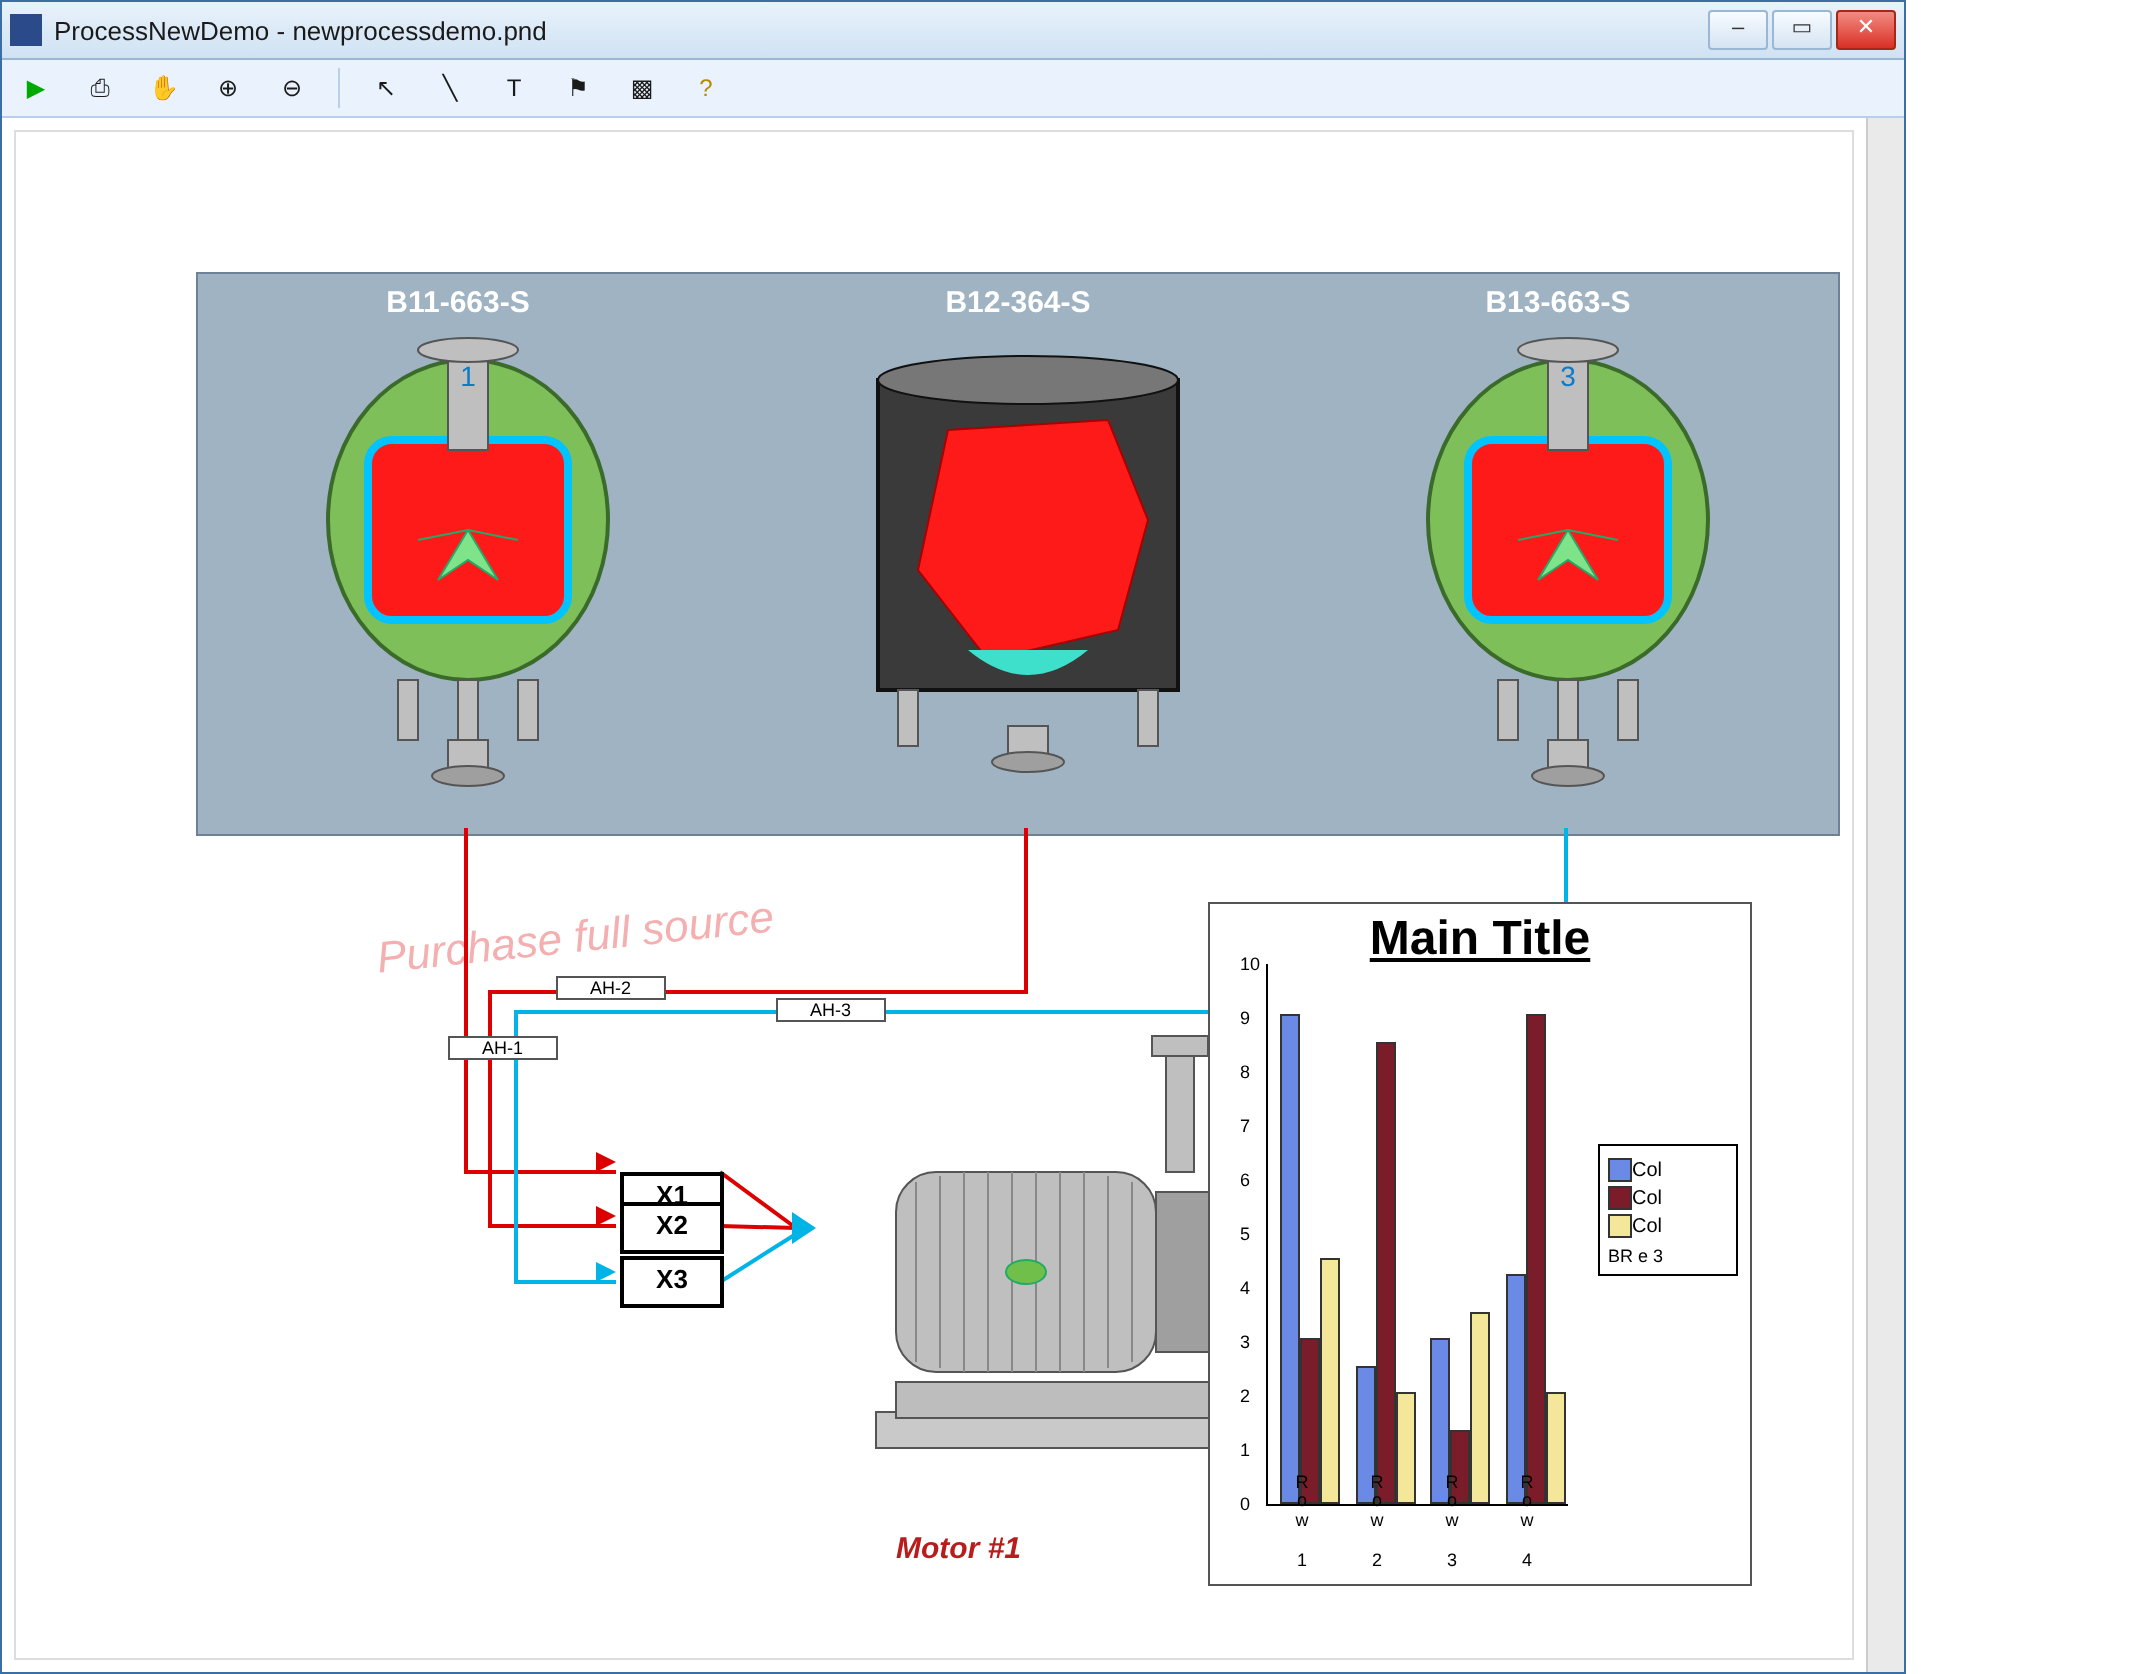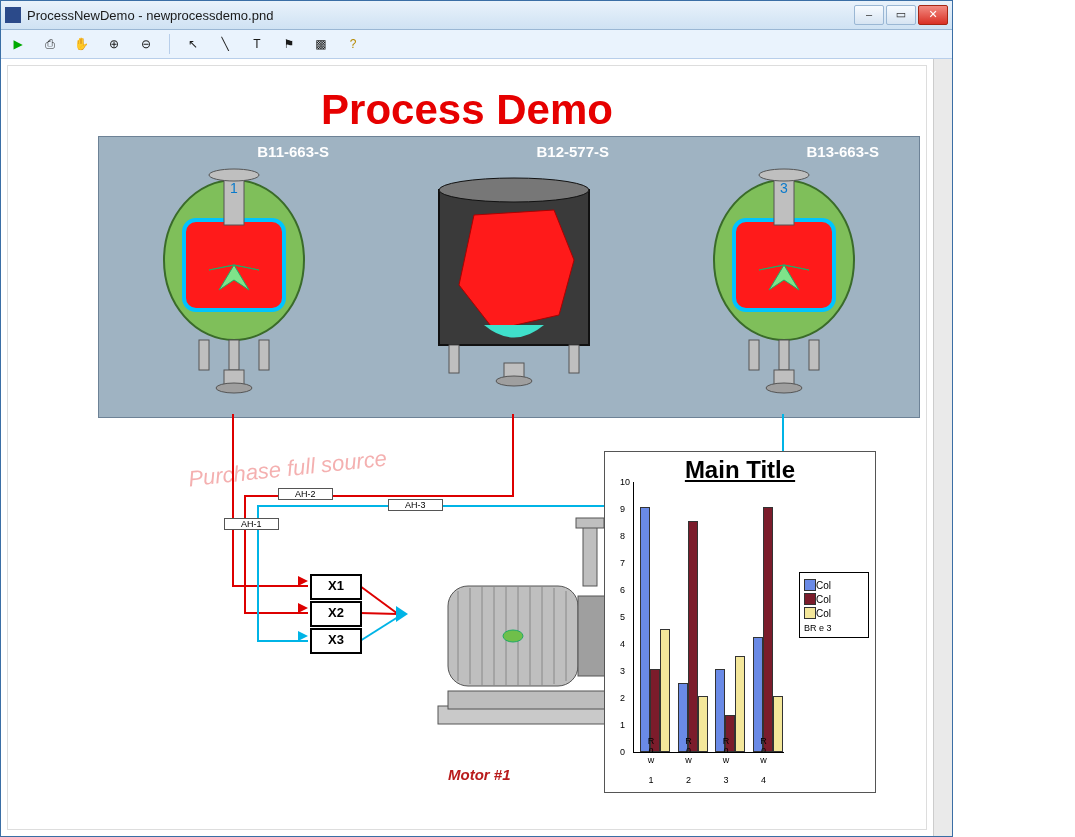--- a/index.html
+++ b/index.html
@@ -14,21 +14,21 @@
 .menubar span{font-size:12px;color:#222}
 .menubar span u{text-decoration:underline}
 .toolbar{height:28px;background:#eaf3fd;display:flex;align-items:center;padding:0 6px;gap:10px;border-bottom:1px solid #b8ceea}
 .toolbar .tbtn{width:20px;height:20px;display:flex;align-items:center;justify-content:center;color:#1a1a1a;border:1px solid transparent}
 .toolbar .tsep{width:1px;height:20px;background:#b8ceea;margin:0 2px}
 .canvas-wrap{flex:1;display:flex;background:#fff;position:relative;overflow:hidden}
 .canvas{flex:1;position:relative;margin:6px;background:#fff;border:1px solid #ddd}
 .vscroll{width:18px;background:#eaeaea;border-left:1px solid #ccc}
 .page-title{position:absolute;top:20px;left:0;right:0;text-align:center;font-size:42px;font-weight:bold;color:#e60000;font-family:"Verdana","Segoe UI",sans-serif}
 .tank-panel{position:absolute;top:70px;left:90px;width:820px;height:280px;background:#9fb3c2;border:1px solid #6d8296}
-.tank-label{position:absolute;top:6px;font-size:15px;font-weight:bold;color:#fff;text-align:right;width:200px}
+.tank-label{position:absolute;top:6px;font-size:15px;font-weight:bold;color:#fff;text-align:center;width:200px}
 .tank{position:absolute;top:28px}
 .tank-svg{display:block}
 .motor-label{position:absolute;left:440px;top:700px;font-size:15px;font-weight:bold;color:#b91c1c;font-style:italic}
 .watermark{position:absolute;left:180px;top:390px;font-size:22px;font-style:italic;color:rgba(230,80,80,0.45);transform:rotate(-6deg)}
 .pipe-label{position:absolute;font-size:9px;background:#fff;border:1px solid #555;padding:0 16px;white-space:nowrap}
 .xbox{position:absolute;width:48px;height:22px;border:2px solid #000;background:#fff;font-size:13px;font-weight:bold;text-align:center;line-height:20px}
 .chart-box{position:absolute;right:50px;top:385px;width:270px;height:340px;border:1px solid #555;background:#fff}
 .chart-title{text-align:center;font-size:24px;font-weight:bold;text-decoration:underline;margin-top:4px}
 .chart-plot{position:absolute;left:28px;top:30px;width:150px;height:270px;border-left:1px solid #000;border-bottom:1px solid #000}
 .chart-legend{position:absolute;right:6px;top:120px;width:60px;border:1px solid #000;padding:4px;font-size:10px;background:#fff}
@@ -65,21 +65,20 @@
     <div class="tbtn">╲</div>
     <div class="tbtn">T</div>
     <div class="tbtn">⚑</div>
     <div class="tbtn">▩</div>
     <div class="tbtn" style="color:#b58900">?</div>
   </div>
 
   <div class="canvas-wrap">
     <div class="canvas">
 
-      <div class="page-title">Process Demo</div>
 
       <div class="watermark">Purchase full source</div>
 
       <div class="tank-panel">
 
         <div class="tank-label" style="left:30px">B11-663-S</div>
         <div class="tank" style="left:50px">
           <svg class="tank-svg" width="170" height="230">
             <ellipse cx="85" cy="95" rx="70" ry="80" fill="#7fbf5a" stroke="#3a6b2a" stroke-width="2"></ellipse>
             <rect x="35" y="55" width="100" height="90" rx="12" fill="#ff1a1a" stroke="#00c4ff" stroke-width="4"></rect>
@@ -88,21 +87,21 @@
             <polygon points="85,100 70,125 85,115 100,125 85,100 60,105 85,100 110,105" fill="#7fe38a" stroke="#2a6"></polygon>
             <rect x="50" y="175" width="10" height="30" fill="#bfbfbf" stroke="#555"></rect>
             <rect x="80" y="175" width="10" height="30" fill="#bfbfbf" stroke="#555"></rect>
             <rect x="110" y="175" width="10" height="30" fill="#bfbfbf" stroke="#555"></rect>
             <rect x="75" y="205" width="20" height="18" fill="#bfbfbf" stroke="#555"></rect>
             <ellipse cx="85" cy="223" rx="18" ry="5" fill="#9f9f9f" stroke="#555"></ellipse>
             <text x="85" y="28" text-anchor="middle" font-size="14" fill="#0a7acb">1</text>
           </svg>
         </div>
 
-        <div class="tank-label" style="left:310px">B12-577-S</div>
+        <div class="tank-label" style="left:310px">B12-364-S</div>
         <div class="tank" style="left:310px">
           <svg class="tank-svg" width="210" height="230">
             <rect x="30" y="25" width="150" height="155" fill="#3a3a3a" stroke="#111" stroke-width="2"></rect>
             <ellipse cx="105" cy="25" rx="75" ry="12" fill="#777" stroke="#111"></ellipse>
             <polygon points="65,50 145,45 165,95 150,150 85,165 50,120" fill="#ff1a1a" stroke="#aa0000"></polygon>
             <path d="M75 160 Q105 185 135 160" fill="#3fe0cb"></path>
             <rect x="40" y="180" width="10" height="28" fill="#bfbfbf" stroke="#555"></rect>
             <rect x="160" y="180" width="10" height="28" fill="#bfbfbf" stroke="#555"></rect>
             <rect x="95" y="198" width="20" height="18" fill="#bfbfbf" stroke="#555"></rect>
             <ellipse cx="105" cy="216" rx="18" ry="5" fill="#9f9f9f" stroke="#555"></ellipse>
@@ -142,21 +141,21 @@
         <path d="M352 520 L390 548" stroke="#d00" stroke-width="2" fill="none"></path>
         <path d="M352 547 L390 548" stroke="#d00" stroke-width="2" fill="none"></path>
         <path d="M352 575 L390 551" stroke="#00b4e6" stroke-width="2" fill="none"></path>
         <polygon points="400,548 388,540 388,556" fill="#00b4e6"></polygon>
       </svg>
 
       <div class="pipe-label" style="left:216px;top:452px">AH-1</div>
       <div class="pipe-label" style="left:270px;top:422px">AH-2</div>
       <div class="pipe-label" style="left:380px;top:433px">AH-3</div>
 
-      <div class="xbox" style="left:302px;top:508px">X1</div>
+      <div class="xbox" style="left:302px;top:520px">X1</div>
       <div class="xbox" style="left:302px;top:535px">X2</div>
       <div class="xbox" style="left:302px;top:562px">X3</div>
 
       <div style="position:absolute;left:400px;top:430px">
         <svg width="270" height="260">
 
           <rect x="30" y="210" width="190" height="18" fill="#c9c9c9" stroke="#555"></rect>
           <rect x="40" y="195" width="170" height="18" fill="#bdbdbd" stroke="#555"></rect>
 
           <rect x="40" y="90" width="130" height="100" rx="20" fill="#bfbfbf" stroke="#555"></rect>

